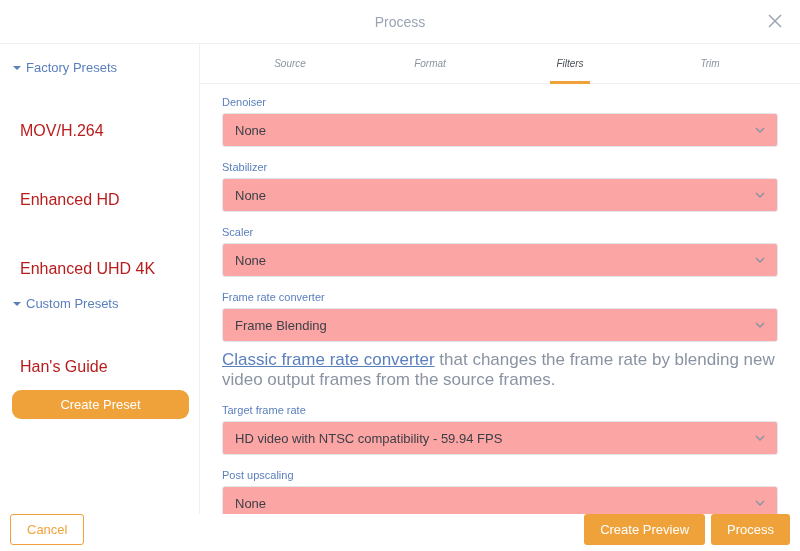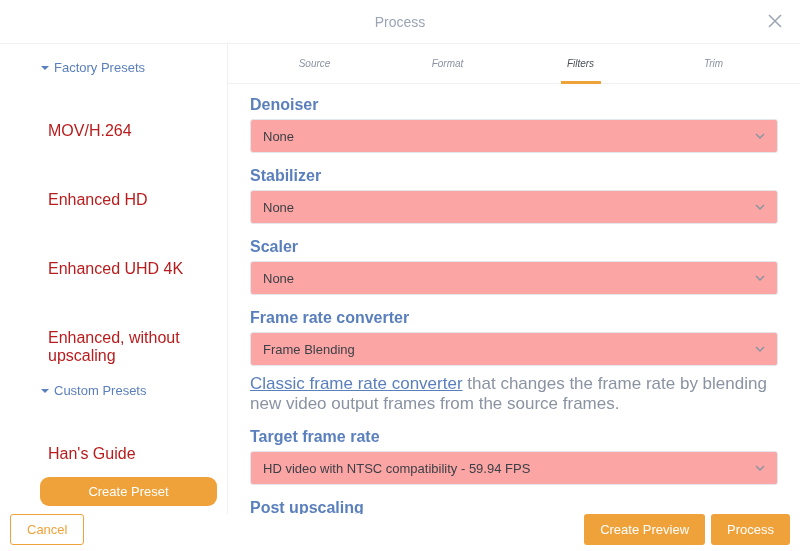--- a/index.html
+++ b/index.html
@@ -33,21 +33,20 @@
     cursor: pointer;
     color: #9aa4b5;
     display: flex;
     align-items: center;
     justify-content: center;
   }
   .close-btn svg { width: 14px; height: 14px; }
   .content {
     display: flex;
     height: 470px;
-    padding-left: 28px;
   }
   .sidebar {
     width: 200px;
     padding: 12px 10px 10px 12px;
     border-right: 1px solid #eef0f2;
     flex-shrink: 0;
   }
   .preset-header {
     display: flex;
     align-items: center;
@@ -117,23 +116,22 @@
     flex: 1;
     overflow-y: auto;
     padding: 12px 22px 16px 22px;
   }
   .form-scroll::-webkit-scrollbar { width: 10px; }
   .form-scroll::-webkit-scrollbar-track { background: #f3f3f3; }
   .form-scroll::-webkit-scrollbar-thumb { background: #c9c9c9; border-radius: 2px; }
   .field { margin-bottom: 14px; }
   .field-label {
     color: #5a7fbd;
-    font-size: 16px;
+    font-size: 11px;
     margin-bottom: 5px;
-    font-weight: bold;
   }
   .select-box {
     border: 1px solid #e3e6ea;
     border-radius: 3px;
     background: #fca5a5;
     height: 34px;
     display: flex;
     align-items: center;
     justify-content: space-between;
     padding: 0 12px;
@@ -200,21 +198,20 @@
     <div class="preset-group">
       <div class="preset-header">
         <svg viewBox="0 0 10 10" fill="currentColor">
             <path d="M1 3 L5 7 L9 3 Z"></path>
           </svg>
         <span>Factory Presets</span>
       </div>
       <div class="preset-item">MOV/H.264</div>
       <div class="preset-item">Enhanced HD</div>
       <div class="preset-item">Enhanced UHD 4K</div>
-      <div class="preset-item">Enhanced, without upscaling</div>
     </div>
     <div class="preset-group">
       <div class="preset-header">
         <svg viewBox="0 0 10 10" fill="currentColor">
             <path d="M1 3 L5 7 L9 3 Z"></path>
           </svg>
         <span>Custom Presets</span>
       </div>
       <div class="preset-item">Han's Guide</div>
     </div>

